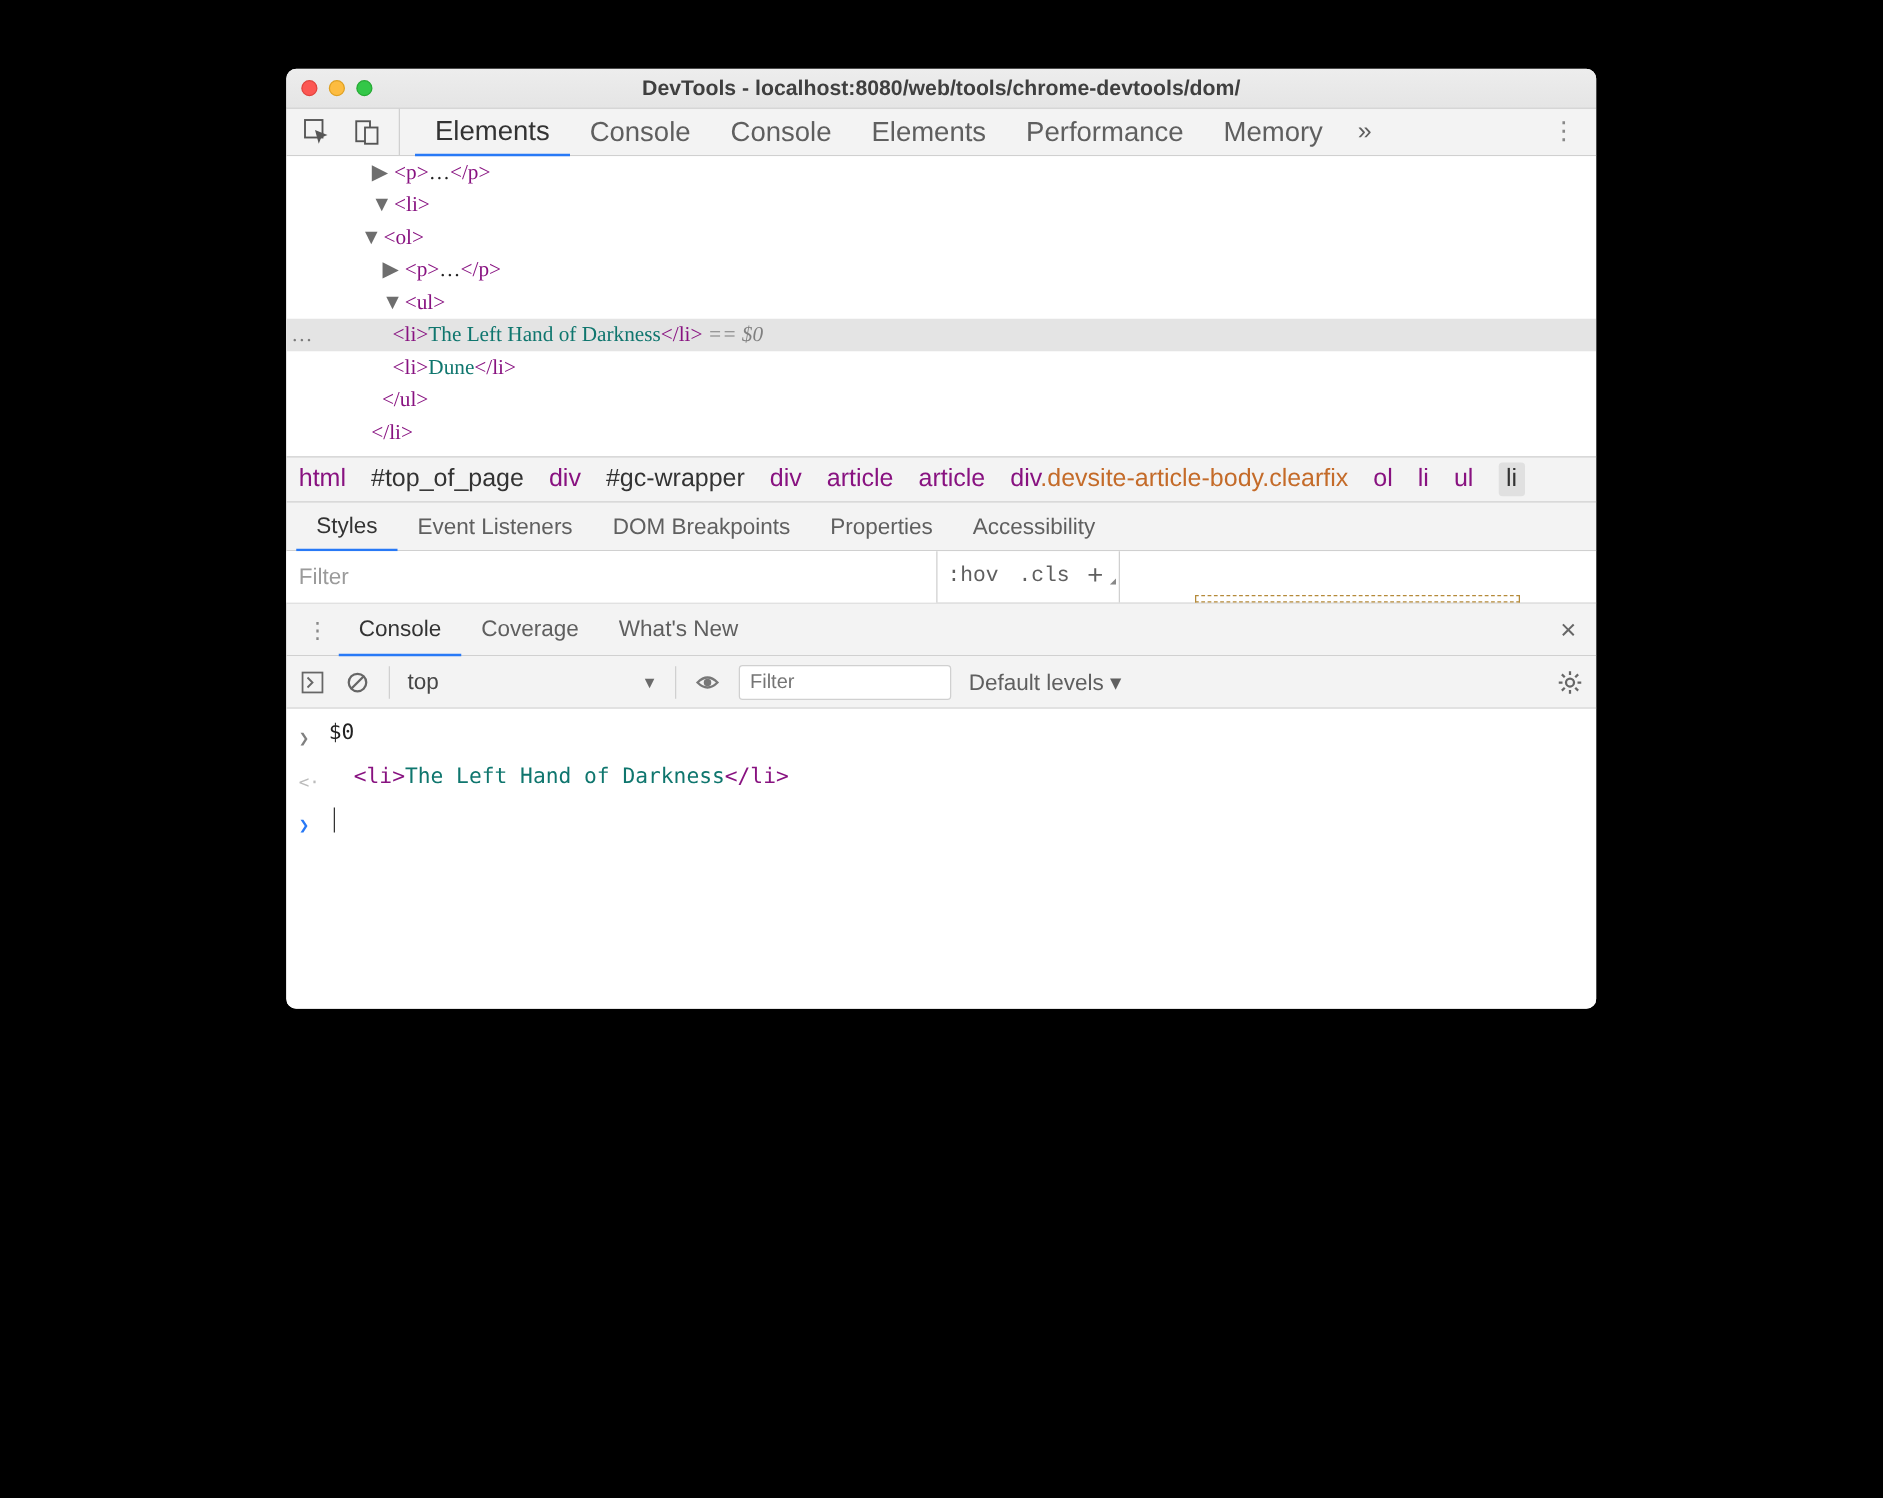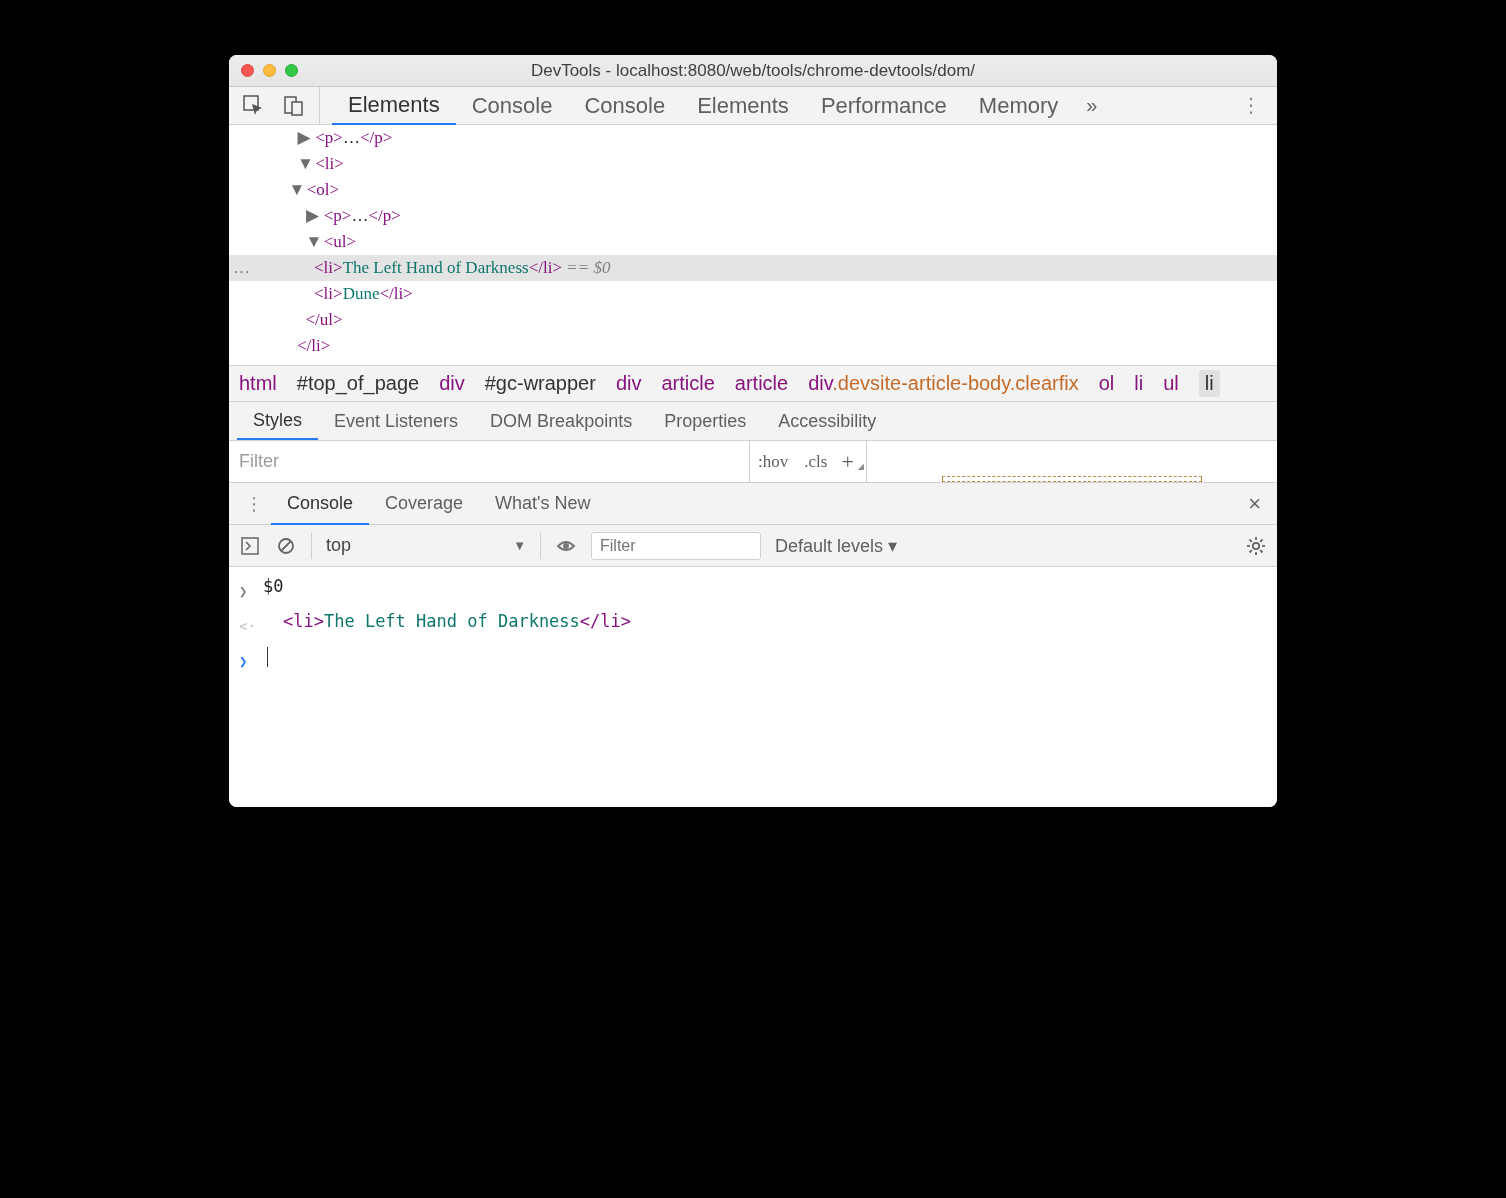--- a/index.html
+++ b/index.html
@@ -5,21 +5,21 @@
   *{box-sizing:border-box;margin:0;padding:0}
   html,body{height:100%}
   body{background:#000;display:flex;align-items:flex-start;justify-content:center;font-family:"Helvetica Neue",Arial,sans-serif;font-size:16px;color:#333;-webkit-font-smoothing:antialiased}
   .window{width:1048px;margin-top:55px;background:#fff;border-radius:8px;box-shadow:0 20px 60px rgba(0,0,0,.5),0 0 0 1px rgba(0,0,0,.25);overflow:hidden}
   .titlebar{height:32px;background:linear-gradient(#ededed,#e5e5e5);border-bottom:1px solid #c9c9c9;display:flex;align-items:center;padding:0 12px;position:relative}
   .traffic{display:flex;gap:9px}
   .dot{width:13px;height:13px;border-radius:50%}
   .dot.red{background:#fc5753;border:1px solid #e0443e}
   .dot.yellow{background:#fdbc40;border:1px solid #dfa123}
   .dot.green{background:#33c748;border:1px solid #27aa35}
-  .title{position:absolute;left:0;right:0;text-align:center;font-size:17px;color:#3f3f3f;font-weight:400}
+  .title{position:absolute;left:0;right:0;text-align:center;font-size:17px;color:#3f3f3f;font-weight:700}
   .tabbar{height:38px;border-bottom:1px solid #d0d0d0;display:flex;align-items:center;background:#f3f3f3}
   .tb-icons{display:flex;align-items:center;padding:0 14px;gap:18px;border-right:1px solid #d0d0d0;height:100%}
   .tb-icon{width:22px;height:22px;display:flex;align-items:center;justify-content:center;color:#555}
   .tabs{display:flex;align-items:center;height:100%;padding-left:12px}
   .tab{padding:0 16px;height:100%;display:flex;align-items:center;color:#5f5f5f;font-size:22px;cursor:default}
   .tab.active{color:#333;border-bottom:2px solid #2879f6;margin-bottom:-1px}
   .more-tabs{padding:0 12px;color:#5f5f5f;font-size:20px}
   .tabbar .right{margin-left:auto;padding-right:16px;color:#888}
   .kebab{font-size:20px;letter-spacing:0;line-height:1}
   .dom{background:#fff;font-family:Liberation Serif, serif;font-size:17px;line-height:26px;height:240px;overflow:hidden}
@@ -30,27 +30,27 @@
   .tag{color:#881280}
   .txt{color:#0f766e}
   .ell{color:#222}
   .suffix{color:#808080;font-style:italic}
   .crumbs{display:flex;align-items:center;height:36px;border-top:1px solid #d0d0d0;background:#f3f3f3;font-size:20px;padding:0 10px;gap:20px;white-space:nowrap}
   .crumb{color:#881280}
   .crumb.id{color:#333}
   .crumb.last{color:#333;background:#e0e0e0;padding:2px 6px;border-radius:3px}
   .crumb.cls{color:#881280}
   .crumb .cname{color:#c46b29}
-  .styletabs{display:flex;align-items:flex-start;height:40px;border-top:1px solid #d0d0d0;border-bottom:1px solid #d0d0d0;background:#f3f3f3;padding-left:8px;font-size:18px}
+  .styletabs{display:flex;align-items:center;height:40px;border-top:1px solid #d0d0d0;border-bottom:1px solid #d0d0d0;background:#f3f3f3;padding-left:8px;font-size:18px}
   .stab{padding:0 16px;height:100%;display:flex;align-items:center;color:#5f5f5f}
   .stab.active{color:#333;border-bottom:2px solid #2879f6;margin-bottom:-1px}
   .filterbar{display:flex;align-items:center;height:42px;border-bottom:1px solid #d0d0d0;background:#fff}
   .filter-input{flex:0 0 520px;height:100%;border:none;padding:0 10px;font-size:18px;color:#333;background:#fff;outline:none}
   .filter-input::placeholder{color:#9b9b9b}
-  .filter-btns{display:flex;align-items:center;height:100%;border-left:1px solid #d0d0d0;font-family:Liberation Serif, serif;font-size:17px;color:#5f5f5f}
+  .filter-btns{display:flex;align-items:center;height:100%;border-left:1px solid #d0d0d0;font-family:Liberation Mono, monospace;font-size:17px;color:#5f5f5f}
   .filter-btns span{padding:0 8px}
   .filter-btns .plus{font-size:22px;font-weight:300;padding:0 12px 0 6px;position:relative}
   .filter-btns .plus::after{content:"◢";position:absolute;font-size:8px;color:#888;right:2px;bottom:4px}
   .preview{flex:1;height:100%;border-left:1px solid #d0d0d0;display:flex;align-items:flex-end;justify-content:center;padding-bottom:0}
   .preview-box{width:260px;height:6px;border:1px dashed #b58a3a;margin-bottom:0}
   .consoletabs{display:flex;align-items:center;height:42px;border-bottom:1px solid #d0d0d0;background:#f3f3f3;font-size:18px;padding-left:8px}
   .ctab-menu{color:#888;padding:0 8px;font-size:18px}
   .ctab{padding:0 16px;height:100%;display:flex;align-items:center;color:#5f5f5f}
   .ctab.active{color:#333;border-bottom:2px solid #2879f6;margin-bottom:-1px}
   .consoletabs .close{margin-left:auto;padding-right:16px;color:#666;font-size:22px}

